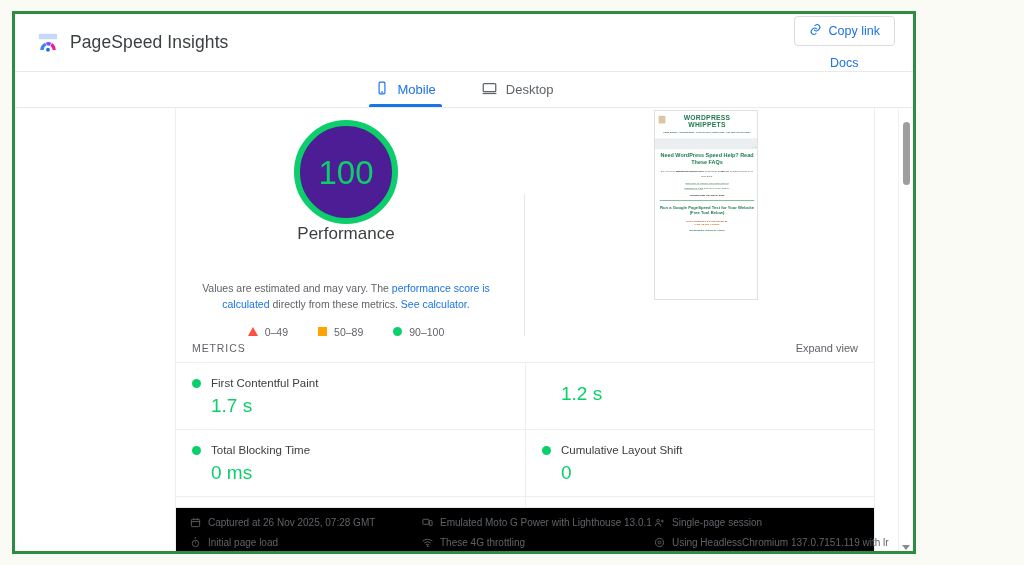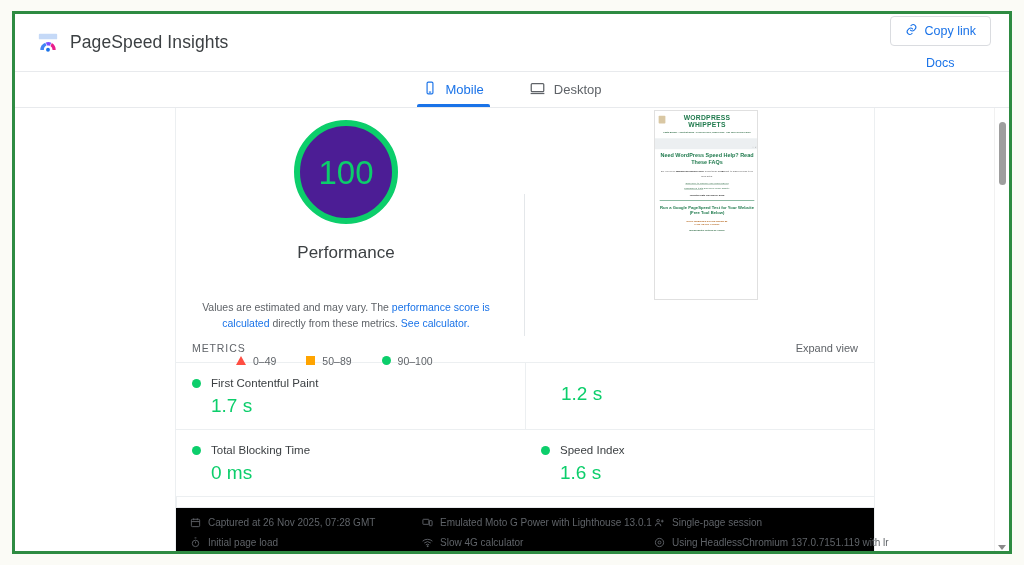--- a/index.html
+++ b/index.html
@@ -6,21 +6,21 @@
   html, body {
     width: 1024px; height: 565px;
     font-family: "Liberation Sans", sans-serif;
     background: #fbfbf6;
     overflow: hidden;
   }
 
   .page-frame {
     position: absolute;
     left: 12px; top: 11px;
-    width: 1000px; height: 543px;
+    width: 904px; height: 543px;
     border: 3px solid #2e8b42;
     background: #ffffff;
     overflow: hidden;
   }
 
   
   .header {
     position: relative;
     height: 58px;
     border-bottom: 1px solid #e8eaed;
@@ -91,29 +91,29 @@
     width: 104px; height: 104px; margin: 0 auto;
     border-radius: 50%;
     background: #4c1d95;
     border: 6px solid #0cce6b;
     display: flex; align-items: center; justify-content: center;
   }
   .gauge-score {
     font-size: 33px; color: #0cce6b; line-height: 1;
   }
   .gauge-label {
-    margin-top: 19px; font-size: 17px; color: #3c4043;
+    font-size: 17px; color: #3c4043;
   }
   .gauge-note {
     margin-top: 36px; font-size: 10.5px; color: #5f6368;
     line-height: 1.55; width: 290px; margin-left: -35px;
   }
   .gauge-note a { color: #1a73e8; text-decoration: none; cursor: pointer; }
   .legend {
-    margin-top: 23px; display: flex; justify-content: flex-start;
+    margin-top: 13px; display: flex; justify-content: center;
     gap: 30px; align-items: center;
   }
   .legend-item {
     display: flex; align-items: center; gap: 7px;
     font-size: 10.5px; color: #5f6368;
   }
   .sw-tri {
     width: 0; height: 0; border-left: 5px solid transparent;
     border-right: 5px solid transparent; border-bottom: 9px solid #ff4e42;
   }
@@ -372,20 +372,27 @@
         <div class="metric right">
           <div class="metric-value">1.2 s</div>
         </div>
         <div class="metric">
           <div class="metric-label">
             <span class="metric-dot"></span>
             <span class="metric-name">Total Blocking Time</span>
           </div>
           <div class="metric-value">0 ms</div>
         </div>
+        <div class="metric right">
+          <div class="metric-label">
+            <span class="metric-dot"></span>
+            <span class="metric-name">Cumulative Layout Shift</span>
+          </div>
+          <div class="metric-value">0</div>
+        </div>
         <div class="metric">
           <div class="metric-label">
             <span class="metric-dot"></span>
             <span class="metric-name">Speed Index</span>
           </div>
           <div class="metric-value">1.6 s</div>
         </div>
         <div class="metric right blank"></div>
       </div>
     </div>
@@ -427,21 +434,21 @@
         </div>
         <div class="env-item">
           <span class="env-ico">
             <svg viewBox="0 0 24 24" width="11" height="11" fill="none" stroke="#5f6368" stroke-width="2" stroke-linecap="round">
               <path d="M2 8.5a15 15 0 0 1 20 0"></path>
                 <path d="M5.5 12.5a10 10 0 0 1 13 0"></path>
               <path d="M9 16.5a5 5 0 0 1 6 0"></path>
                 <circle cx="12" cy="20" r="1" fill="#5f6368"></circle>
             </svg>
           </span>
-          <span>Slow 4G calculator</span>
+          <span>These 4G throttling</span>
         </div>
       </div>
 
       <div class="env-col">
         <div class="env-item">
           <span class="env-ico">
             <svg viewBox="0 0 24 24" width="11" height="11" fill="none" stroke="#5f6368" stroke-width="2">
               <circle cx="9" cy="8" r="3"></circle>
                 <path d="M3 20a6 6 0 0 1 12 0"></path>
               <line x1="18" y1="6" x2="18" y2="12"></line>

